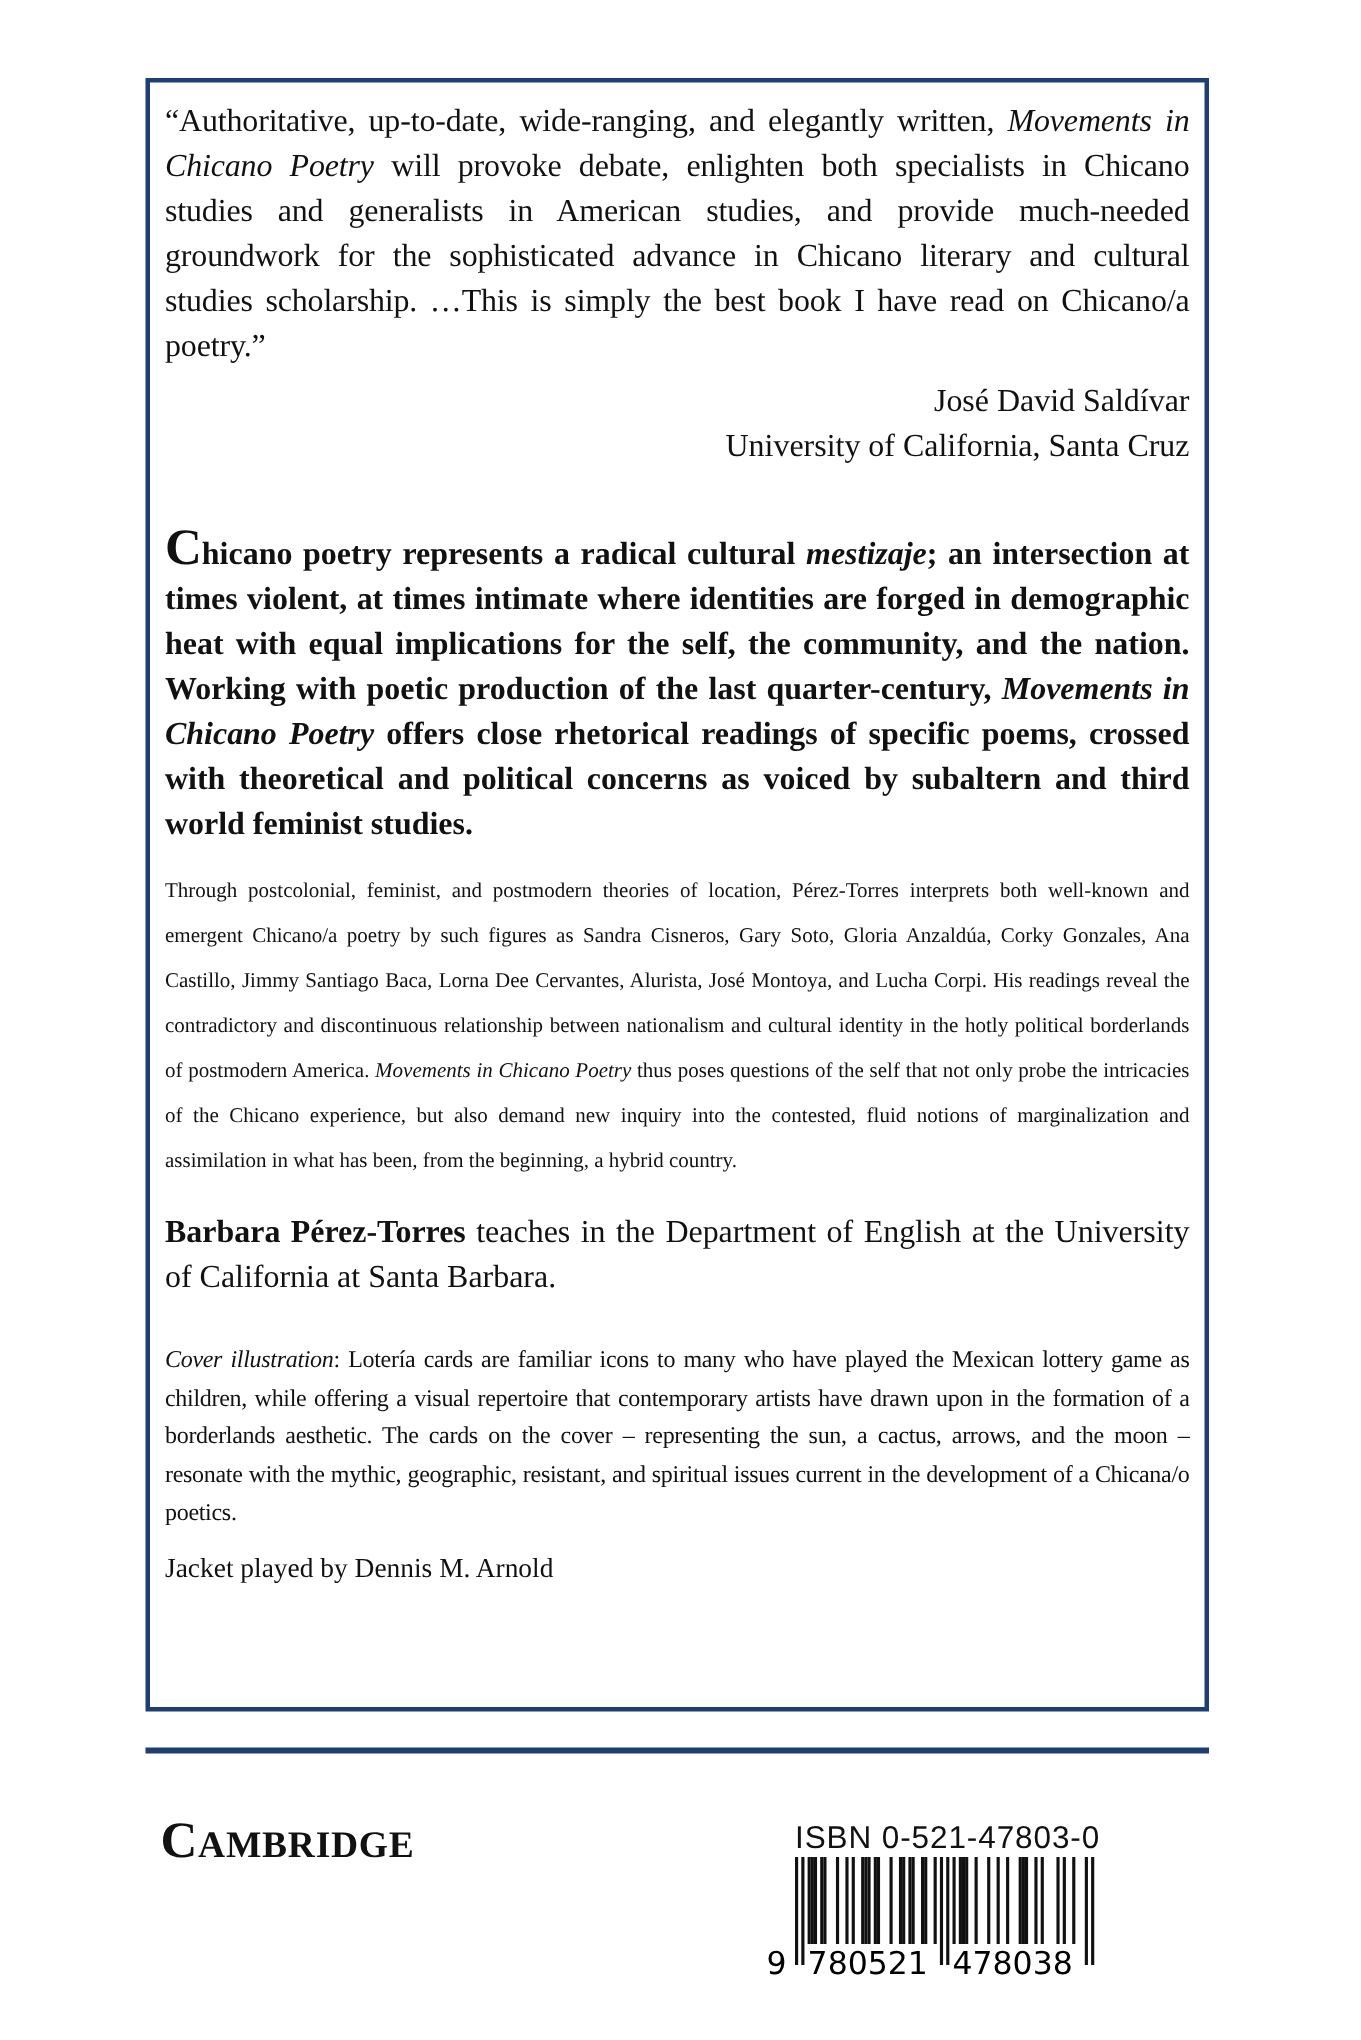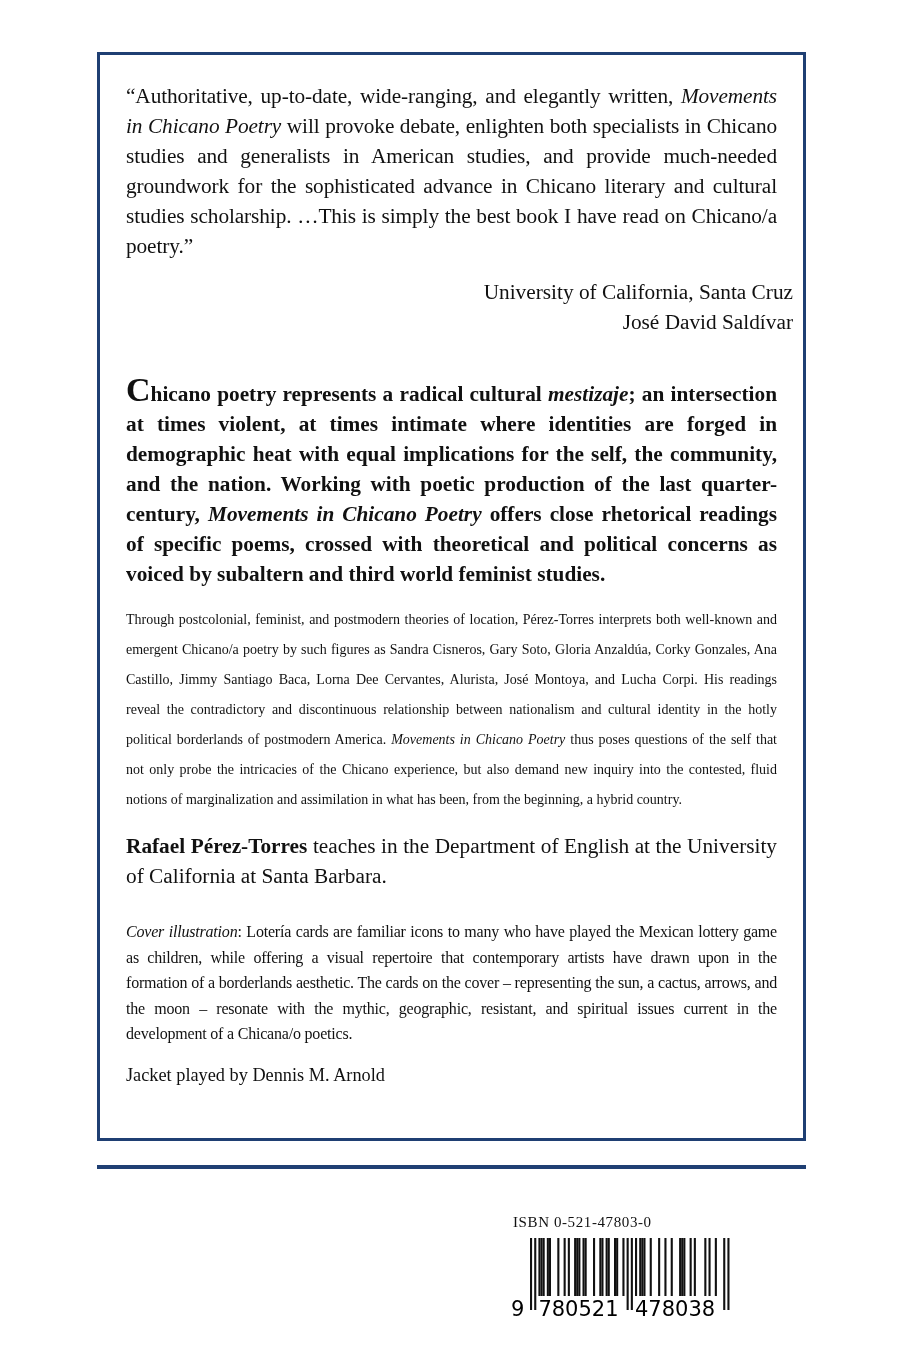--- a/index.html
+++ b/index.html
@@ -1,70 +1,71 @@
 <!DOCTYPE html>
 <html><head>
 <meta charset="utf-8">
 <style>
   html, body { margin: 0; padding: 0; background: #ffffff; }
   body { width: 907px; height: 1360px; position: relative; overflow: hidden;
          font-family: "Liberation Serif", "DejaVu Serif", serif; color: #111; }
   .box { position: absolute; left: 97px; top: 52px; width: 703px; height: 1083px;
          border: 3px solid #1f3f73; box-sizing: content-box; }
   .inner { position: absolute; left: 10px; right: 10px; top: 10px; }
-  p { margin: 16px; }
+  p { margin: 0; }
   .quote { font-size: 21.3px; line-height: 30px; text-align: justify; letter-spacing: -0.1px; }
   .attrib { text-align: right; font-size: 21.3px; line-height: 30px; margin-top: 7px; }
   .body1 { font-size: 21.3px; line-height: 30px; text-align: justify; margin-top: 42px; font-weight: bold; }
   .dropcap { font-size: 34px; line-height: 20px; }
   .body2 { font-size: 14px; line-height: 30px; text-align: justify; margin-top: 16px; }
   .bio { font-size: 21.3px; line-height: 30px; text-align: justify; margin-top: 16px; }
   .cover { font-size: 16px; line-height: 25.5px; text-align: justify; margin-top: 28px; letter-spacing: -0.2px; }
   .jacket { font-size: 18.3px; line-height: 25px; margin-top: 11px; }
   i { font-style: italic; }
   b { font-weight: bold; }
   .rule { position: absolute; left: 97px; top: 1165px; width: 709px; height: 4px; background: #1f3f73; }
   .logo { position: absolute; left: 107px; top: 1213px; font-weight: bold; }
   .logo-main { font-size: 25px; letter-spacing: 0.5px; line-height: 30px; }
   .logo-main .cap { font-size: 34px; }
   .logo-sub { font-size: 20px; letter-spacing: 0.3px; line-height: 26px; margin-top: 2px; }
   .isbn { position: absolute; left: 508px; top: 1214px; width: 230px; }
-  .isbn-label { font-family: Liberation Serif, serif; font-size: 15px; letter-spacing: 0.6px;
-                position: absolute; left: 5px; top: 0px; white-space: nowrap; }
+  .isbn-label { font-family: Liberation Sans, sans-serif; font-size: 21px; letter-spacing: 0.6px;
+                position: absolute; left: 22px; top: 0px; white-space: nowrap; }
   .barcode { position: absolute; left: 0; top: 24px; width: 230px; height: 80px; }
   .digits { font-family: "DejaVu Sans", "Liberation Sans", sans-serif; font-size: 21px; }
 </style>
 </head>
 <body>
 
 <div class="box">
   <div class="inner">
 
     <p class="quote"><span>“Authoritative, up-to-date, wide-ranging, and elegantly written, </span><i>Movements in Chicano Poetry</i><span> will provoke debate, enlighten both specialists in Chicano studies and generalists in American studies, and provide much-needed groundwork for the sophisticated advance in Chicano literary and cultural studies scholarship. …This is simply the best book I have read on Chicano/a poetry.”</span></p>
 
     <div class="attrib">
+      <div>José David Saldívar</div>
       <div>University of California, Santa Cruz</div>
-      <div>José David Saldívar</div>
     </div>
 
     <p class="body1"><span class="dropcap">C</span><span>hicano poetry represents a radical cultural </span><i>mestizaje</i><span>; an intersection at times violent, at times intimate where identities are forged in demographic heat with equal implications for the self, the community, and the nation. Working with poetic production of the last quarter-century, </span><i>Movements in Chicano Poetry</i><span> offers close rhetorical readings of specific poems, crossed with theoretical and political concerns as voiced by subaltern and third world feminist studies.</span></p>
 
     <p class="body2"><span>Through postcolonial, feminist, and postmodern theories of location, Pérez-Torres interprets both well-known and emergent Chicano/a poetry by such figures as Sandra Cisneros, Gary Soto, Gloria Anzaldúa, Corky Gonzales, Ana Castillo, Jimmy Santiago Baca, Lorna Dee Cervantes, Alurista, José Montoya, and Lucha Corpi. His readings reveal the contradictory and discontinuous relationship between nationalism and cultural identity in the hotly political borderlands of postmodern America. </span><i>Movements in Chicano Poetry</i><span> thus poses questions of the self that not only probe the intricacies of the Chicano experience, but also demand new inquiry into the contested, fluid notions of marginalization and assimilation in what has been, from the beginning, a hybrid country.</span></p>
 
-    <p class="bio"><b>Rafael Pérez-Torres</b><span> teaches in the Department of English at the University of California at Santa Barbara.</span></p>
+    <p class="bio"><b>Barbara Pérez-Torres</b><span> teaches in the Department of English at the University of California at Santa Barbara.</span></p>
 
     <p class="cover"><i>Cover illustration</i><span>: Lotería cards are familiar icons to many who have played the Mexican lottery game as children, while offering a visual repertoire that contemporary artists have drawn upon in the formation of a borderlands aesthetic. The cards on the cover – representing the sun, a cactus, arrows, and the moon – resonate with the mythic, geographic, resistant, and spiritual issues current in the development of a Chicana/o poetics.</span></p>
 
     <p class="jacket">Jacket played by Dennis M. Arnold</p>
   </div>
 </div>
 
 <div class="rule"></div>
 
 <div class="logo">
+  <div class="logo-main"><span class="cap">C</span><span>AMBRIDGE</span></div>
 </div>
 
 <div class="isbn">
   <div class="isbn-label">ISBN 0-521-47803-0</div>
   <svg class="barcode" viewBox="0 0 230 80" preserveAspectRatio="none">
     <g id="bars">
         <rect x="22" y="0" width="2.1" height="72" fill="#111"></rect>
         <rect x="26.2" y="0" width="2.1" height="72" fill="#111"></rect>
         <rect x="30.4" y="0" width="2.1" height="58" fill="#111"></rect>
         <rect x="32.5" y="0" width="2.1" height="58" fill="#111"></rect>

